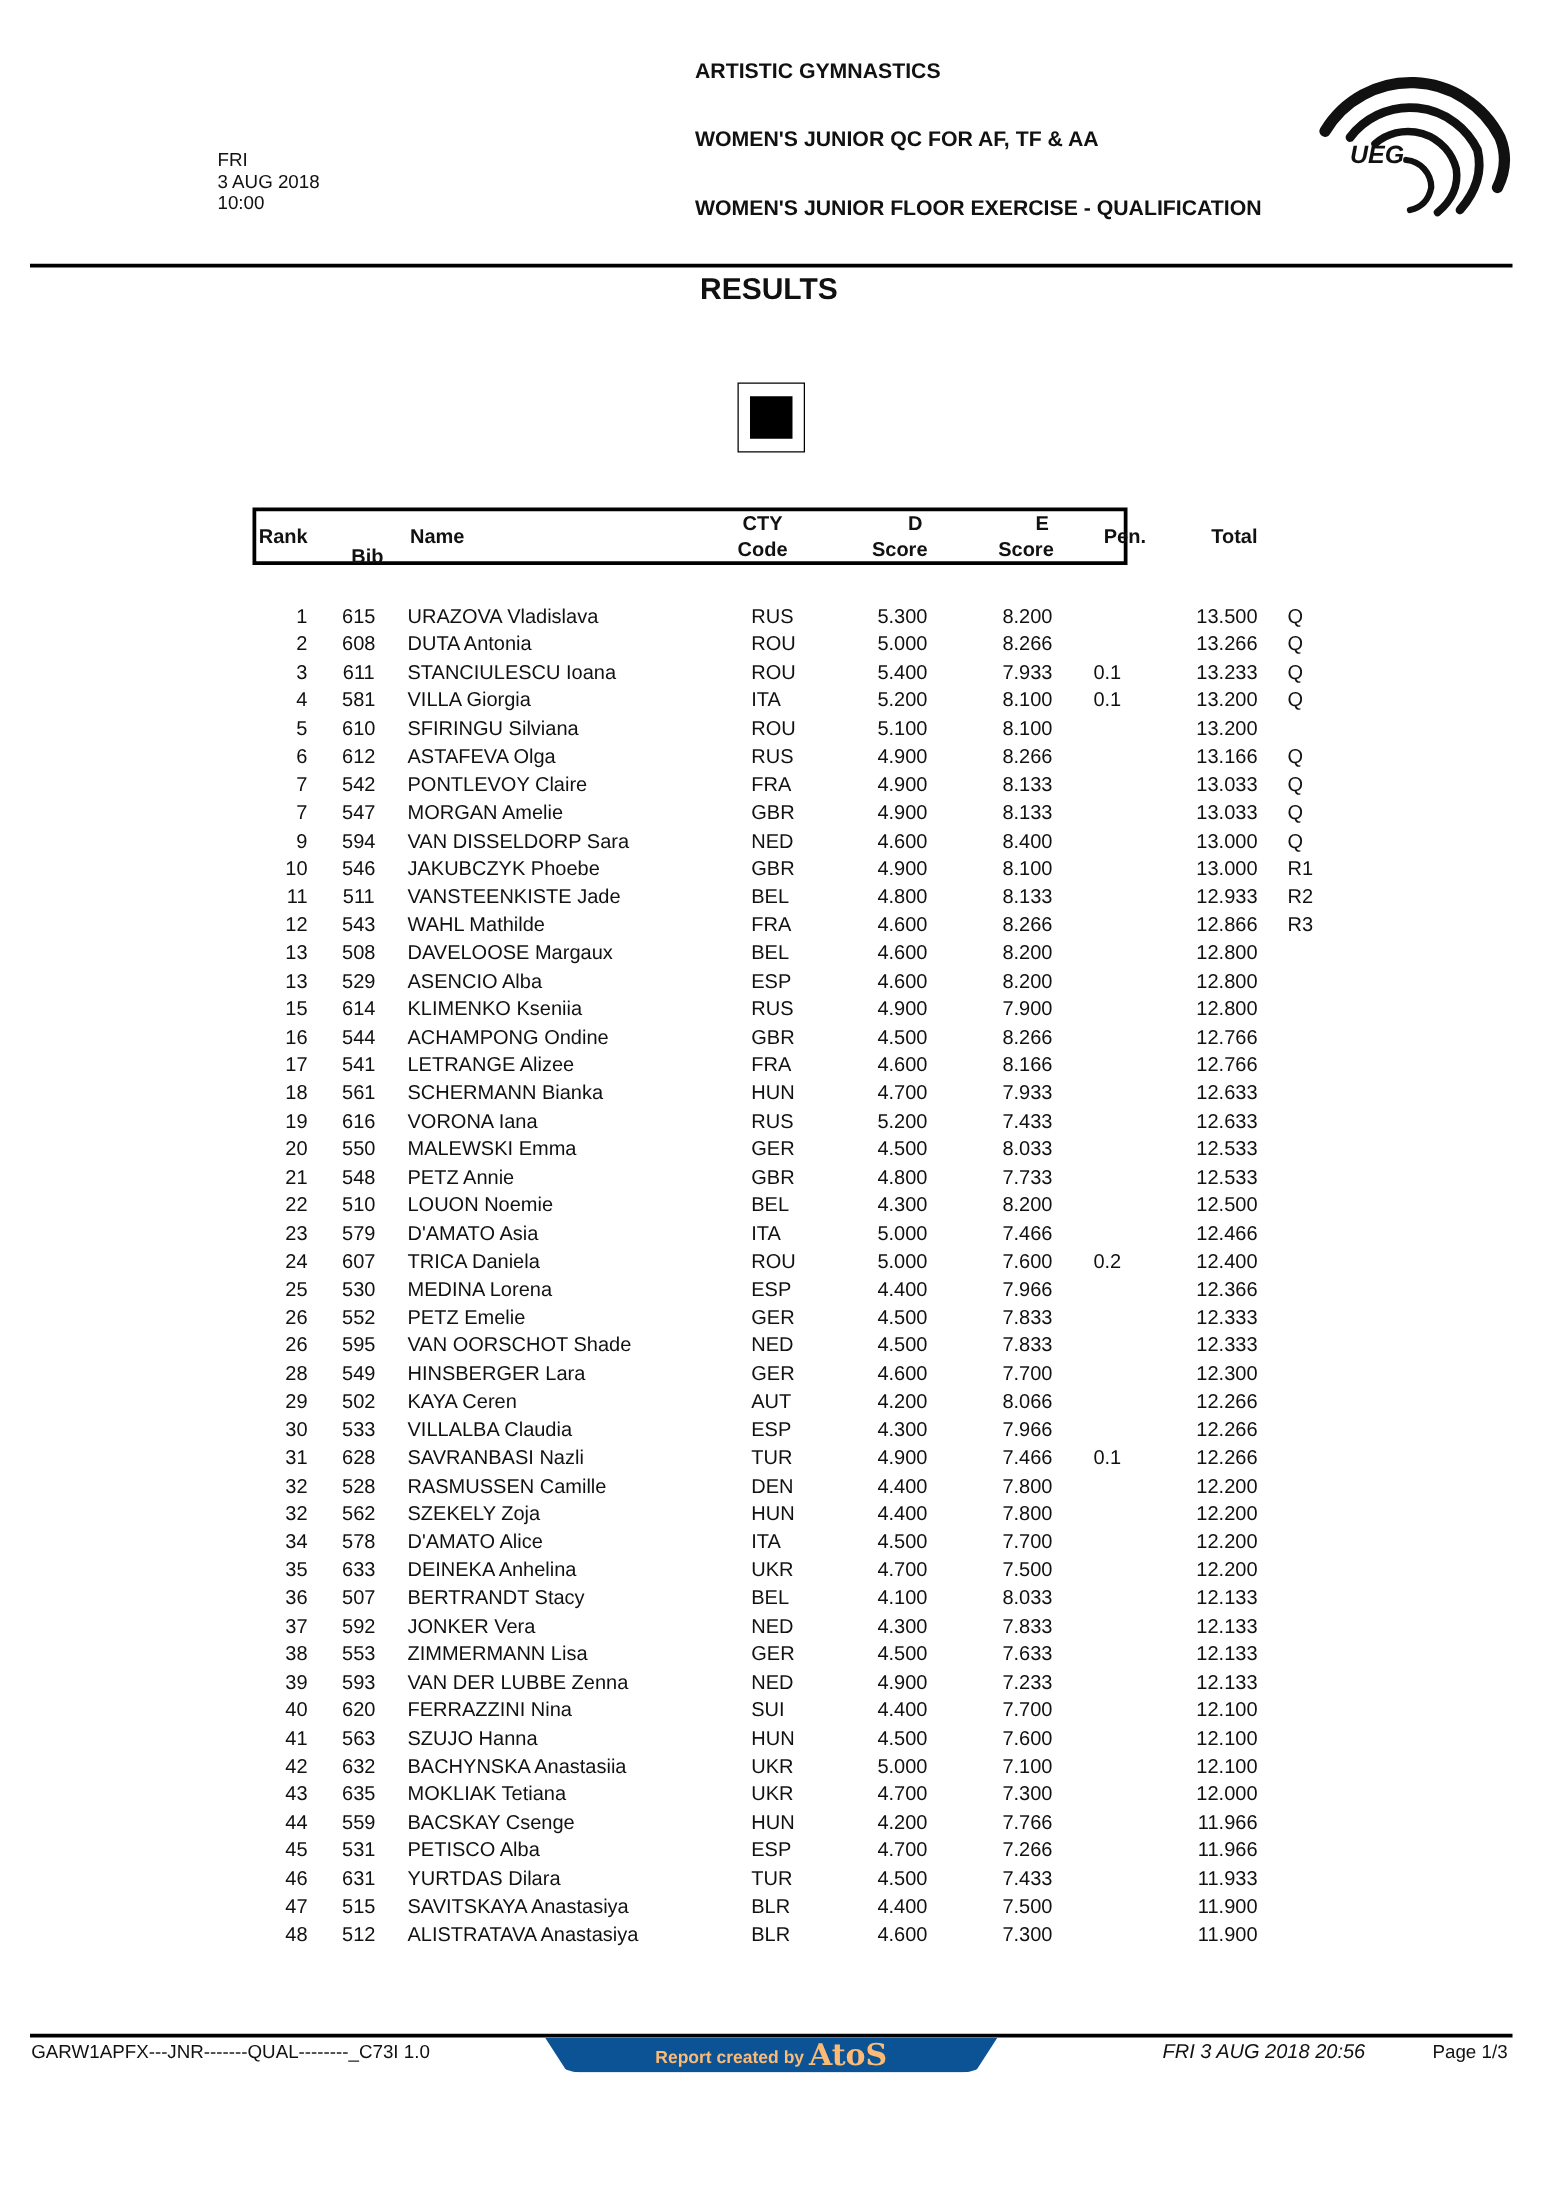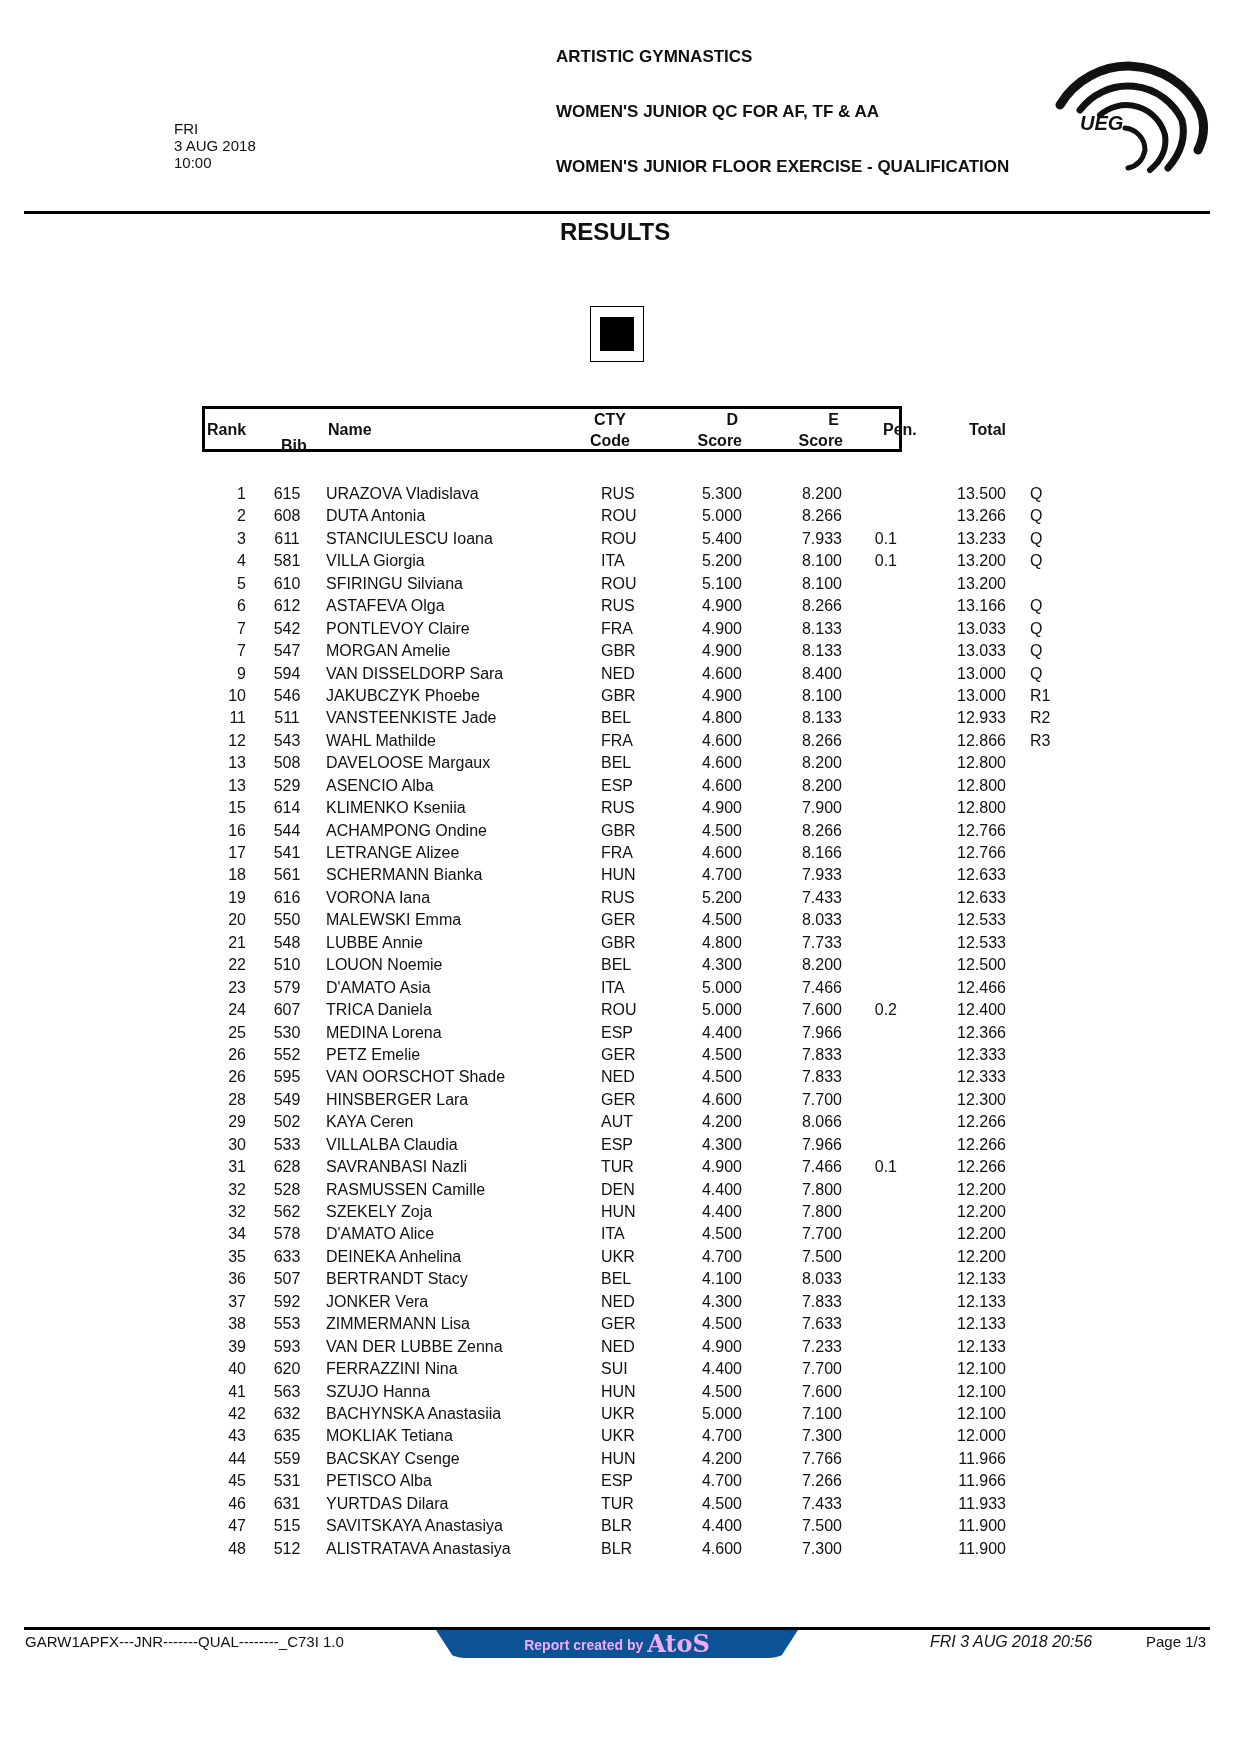--- a/index.html
+++ b/index.html
@@ -33,21 +33,21 @@
   .c-d    { left: 470px; width: 70px; text-align: right; }
   .c-e    { left: 570px; width: 70px; text-align: right; }
   .c-pen  { left: 660px; width: 35px; text-align: right; }
   .c-tot  { left: 740px; width: 64px; text-align: right; }
   .c-q    { left: 828px; }
   .rule-bottom { left: 24px; top: 1627px; width: 1186px; height: 3px; background: #000; }
   .foot-code { left: 25px; top: 1633px; font-size: 15px; }
   .foot-banner {
     left: 436px; top: 1630px; width: 362px; height: 28px; background: #0b5394;
     border-radius: 0 0 30px 30px; clip-path: polygon(0 0, 100% 0, 95% 100%, 5% 100%);
-    color: #f0abfc; text-align: center; font-weight: bold; font-size: 14px; line-height: 28px;
+    color: #fdba74; text-align: center; font-weight: bold; font-size: 14px; line-height: 28px;
   }
   .foot-banner .brand { font-size: 24px; font-family: "DejaVu Serif", serif; font-weight: bold; vertical-align: -2px; }
   .foot-date { left: 930px; top: 1633px; font-size: 16px; font-style: italic; }
   .foot-page { left: 1146px; top: 1633px; font-size: 15px; }
 </style>
 </head>
 <body>
 
 <div class="abs datebox">
   <div>FRI</div>
@@ -313,21 +313,21 @@
       <span class="c c-cty">GER</span>
       <span class="c c-d">4.500</span>
       <span class="c c-e">8.033</span>
       <span class="c c-pen"></span>
       <span class="c c-tot">12.533</span>
       <span class="c c-q"></span>
     </div>
     <div class="row">
       <span class="c c-rank">21</span>
       <span class="c c-bib">548</span>
-      <span class="c c-name">LUBBE Annie</span>
+      <span class="c c-name">PETZ Annie</span>
       <span class="c c-cty">GBR</span>
       <span class="c c-d">4.800</span>
       <span class="c c-e">7.733</span>
       <span class="c c-pen"></span>
       <span class="c c-tot">12.533</span>
       <span class="c c-q"></span>
     </div>
     <div class="row">
       <span class="c c-rank">22</span>
       <span class="c c-bib">510</span>

